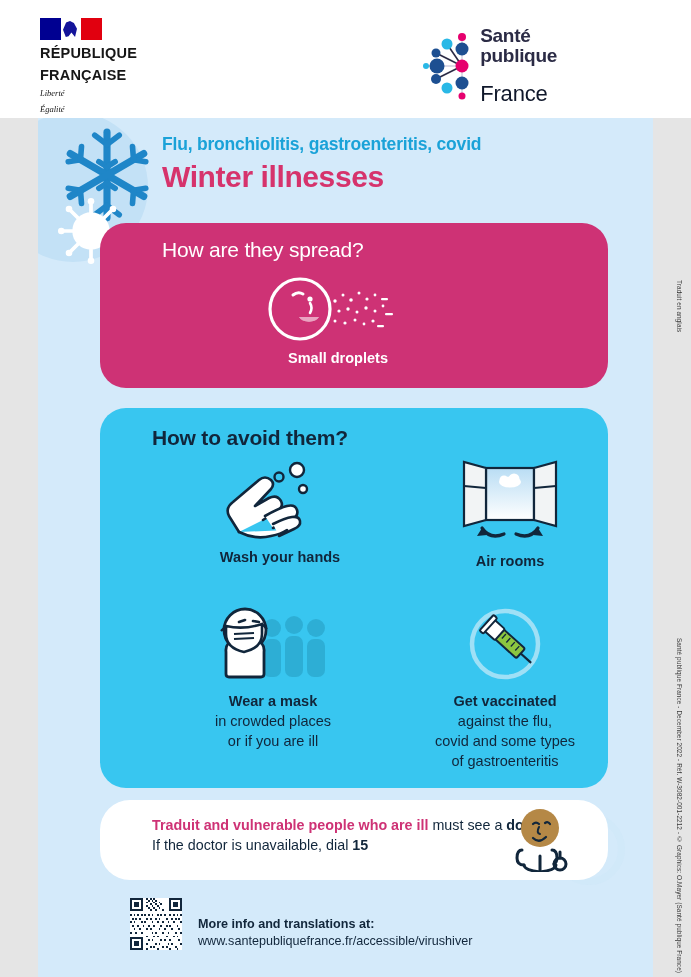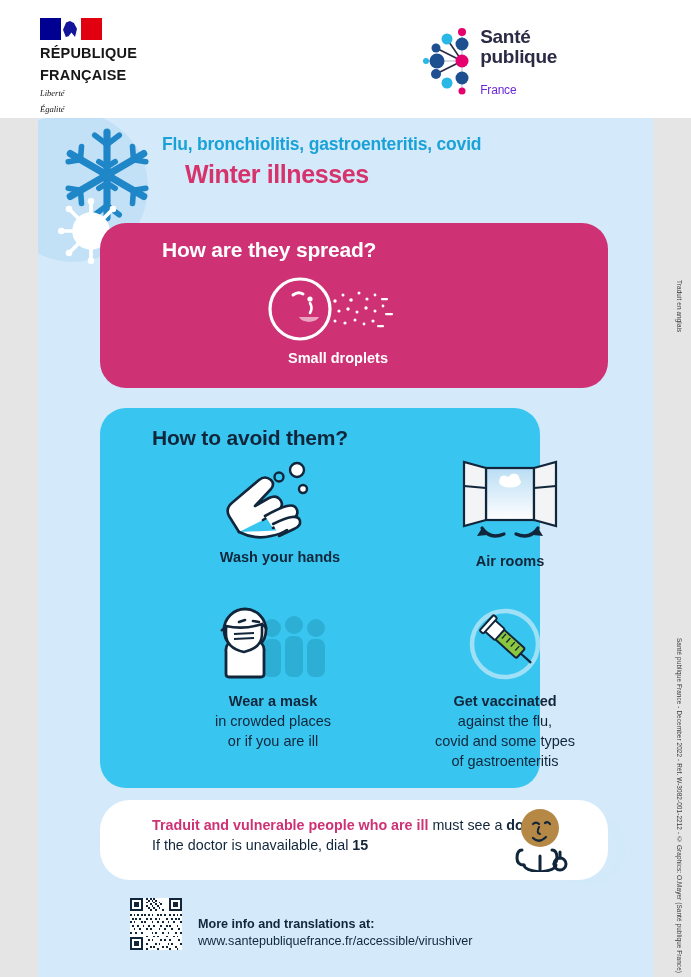--- a/index.html
+++ b/index.html
@@ -69,22 +69,22 @@
   .spf-text { line-height: 1; }
   .spf-text .l1, .spf-text .l2 {
     font-weight: bold;
     font-size: 19px;
     color: #2b2b45;
     letter-spacing: -.3px;
     display: block;
   }
   .spf-text .l2 { margin-top: 1px; }
   .spf-text .l3 {
-    font-size: 12px;
-    color: #6d28d9;
+    font-size: 22px;
+    color: #0f172a;
     display: block;
     margin-top: 18px;
     letter-spacing: -.2px;
   }
 
   
   .poster {
     position: absolute;
     top: 118px; left: 0;
     width: 691px;
@@ -135,59 +135,58 @@
     left: 124px; top: 16px;
     z-index: 4;
   }
   .subtitle {
     font-size: 17.5px;
     font-weight: bold;
     color: #1aa2d8;
     letter-spacing: -.2px;
   }
   .maintitle {
-    font-size: 25px;
+    font-size: 30px;
     font-weight: bold;
     color: #d6336c;
     letter-spacing: -.4px;
     margin-top: 5px;
-    margin-left: 23px;
   }
 
   
   .card-pink {
     position: absolute;
     left: 62px; top: 105px;
     width: 508px; height: 165px;
     background: #ce3275;
     border-radius: 26px;
     z-index: 5;
   }
   .card-blue {
     position: absolute;
     left: 62px; top: 290px;
-    width: 440px; height: 380px;
+    width: 508px; height: 380px;
     background: #38c6f0;
     border-radius: 26px;
     z-index: 5;
   }
   .card-white {
     position: absolute;
     left: 62px; top: 682px;
     width: 508px; height: 80px;
     background: #ffffff;
     border-radius: 30px;
     z-index: 5;
   }
 
   .card-heading-pink {
     position: absolute;
     left: 62px; top: 15px;
     font-size: 21px;
-    font-weight: bold;
+    font-weight: normal;
     color: #ffffff;
     letter-spacing: -.2px;
   }
   .card-heading-blue {
     position: absolute;
     left: 52px; top: 18px;
     font-size: 21px;
     font-weight: bold;
     color: #11263b;
     letter-spacing: -.2px;

